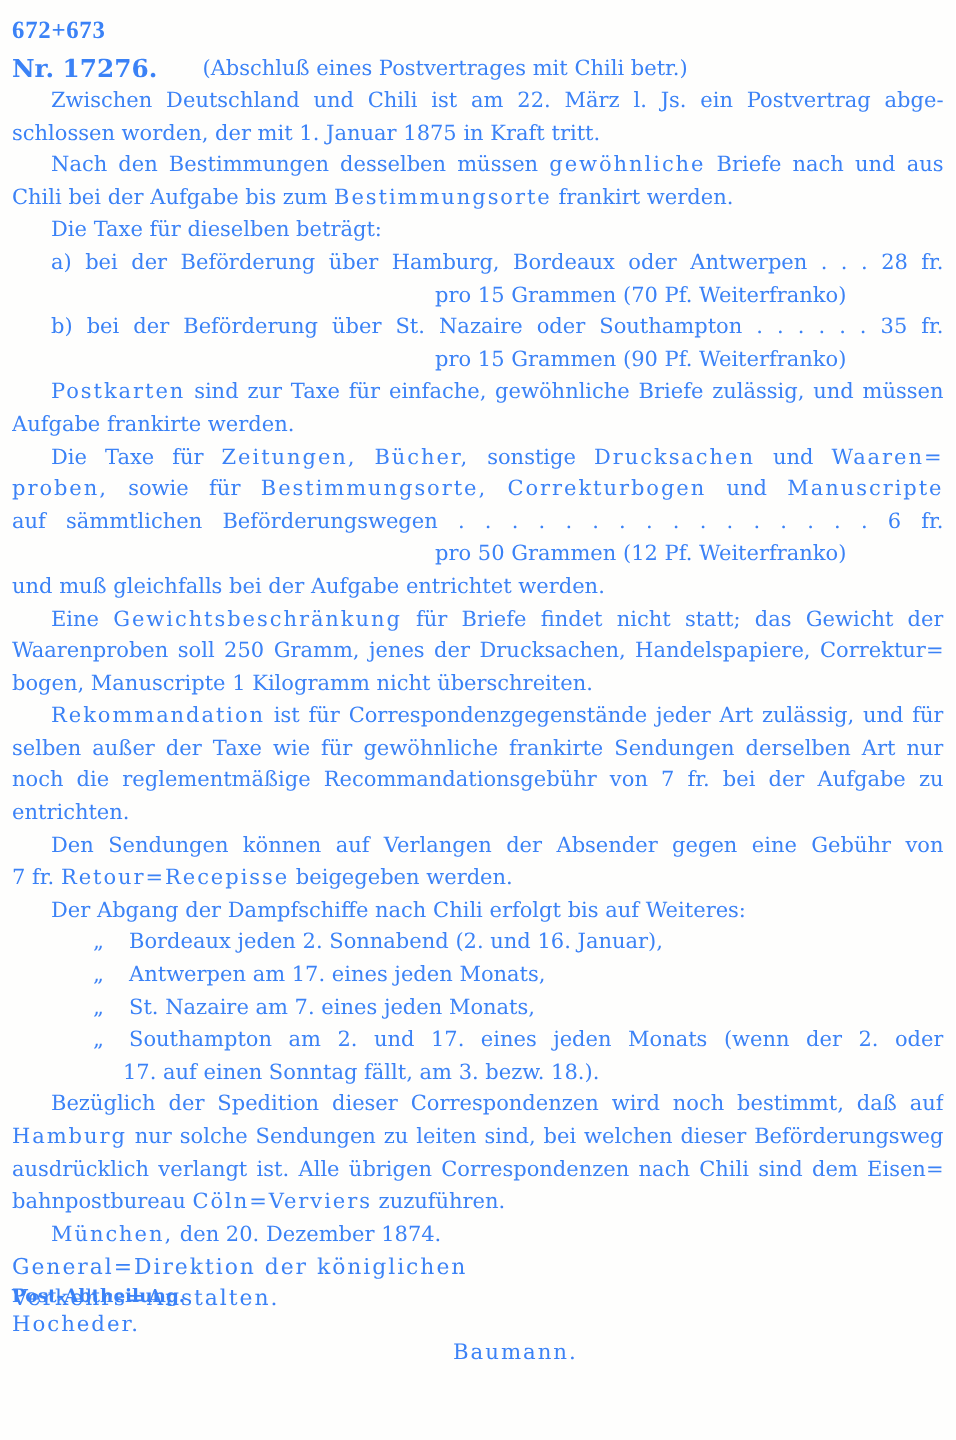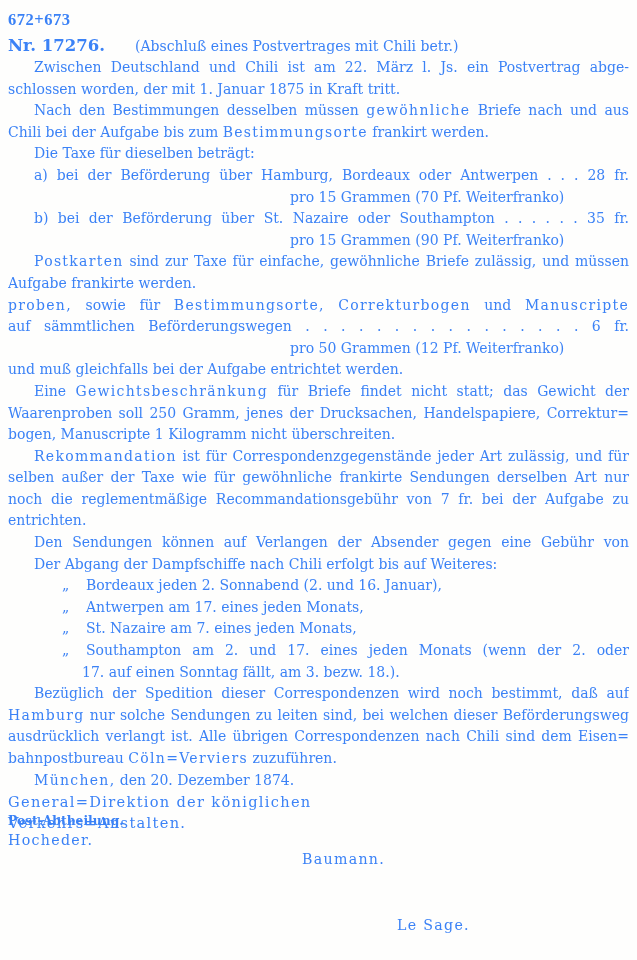--- a/index.html
+++ b/index.html
@@ -55,32 +55,34 @@
     <div class="ln"><span>schlossen worden, der mit 1. Januar 1875 in Kraft tritt.</span></div>
     <div class="ln j ind"><span>Nach den Bestimmungen desselben müssen </span><span class="sp">gewöhnliche</span><span> Briefe nach und aus</span></div>
     <div class="ln"><span>Chili bei der Aufgabe bis zum </span><span class="sp">Bestimmungsorte</span><span> frankirt werden.</span></div>
     <div class="ln ind"><span>Die Taxe für dieselben beträgt:</span></div>
     <div class="ln j ind"><span>a) bei der Beförderung über Hamburg, Bordeaux oder Antwerpen . . . 28 fr.</span></div>
     <div class="ln pro"><span>pro 15 Grammen (70 Pf. Weiterfranko)</span></div>
     <div class="ln j ind"><span>b) bei der Beförderung über St. Nazaire oder Southampton . . . . . . 35 fr.</span></div>
     <div class="ln pro"><span>pro 15 Grammen (90 Pf. Weiterfranko)</span></div>
     <div class="ln j ind"><span class="sp">Postkarten</span><span> sind zur Taxe für einfache, gewöhnliche Briefe zulässig, und müssen bei der</span></div>
     <div class="ln"><span>Aufgabe frankirte werden.</span></div>
+    <div class="ln j ind"><span>Die Taxe für </span><span class="sp">Zeitungen,</span><span> </span><span class="sp">Bücher,</span><span> sonstige </span><span class="sp">Drucksachen</span><span> und </span><span class="sp">Waaren=</span></div>
     <div class="ln j"><span class="sp">proben,</span><span> sowie für </span><span class="sp">Bestimmungsorte,</span><span> </span><span class="sp">Correkturbogen</span><span> und </span><span class="sp">Manuscripte</span><span> können</span></div>
     <div class="ln j"><span>auf sämmtlichen Beförderungswegen . . . . . . . . . . . . . . . . 6 fr.</span></div>
     <div class="ln pro"><span>pro 50 Grammen (12 Pf. Weiterfranko)</span></div>
     <div class="ln"><span>und muß gleichfalls bei der Aufgabe entrichtet werden.</span></div>
     <div class="ln j ind"><span>Eine </span><span class="sp">Gewichtsbeschränkung</span><span> für Briefe findet nicht statt; das Gewicht der</span></div>
     <div class="ln j"><span>Waarenproben soll 250 Gramm, jenes der Drucksachen, Handelspapiere, Correktur=</span></div>
     <div class="ln"><span>bogen, Manuscripte 1 Kilogramm nicht überschreiten.</span></div>
     <div class="ln j ind"><span class="sp">Rekommandation</span><span> ist für Correspondenzgegenstände jeder Art zulässig, und für die=</span></div>
     <div class="ln j"><span>selben außer der Taxe wie für gewöhnliche frankirte Sendungen derselben Art nur</span></div>
     <div class="ln j"><span>noch die reglementmäßige Recommandationsgebühr von 7 fr. bei der Aufgabe zu</span></div>
     <div class="ln"><span>entrichten.</span></div>
     <div class="ln j ind"><span>Den Sendungen können auf Verlangen der Absender gegen eine Gebühr von</span></div>
+    <div class="ln"><span>7 fr. </span><span class="sp">Retour=Recepisse</span><span> beigegeben werden.</span></div>
     <div class="ln ind"><span>Der Abgang der Dampfschiffe nach Chili erfolgt bis auf Weiteres:</span></div>
     <div class="ln list"><span class="mk">„</span><span>Bordeaux jeden 2. Sonnabend (2. und 16. Januar),</span></div>
     <div class="ln list"><span class="mk">„</span><span>Antwerpen am 17. eines jeden Monats,</span></div>
     <div class="ln list"><span class="mk">„</span><span>St. Nazaire am 7. eines jeden Monats,</span></div>
     <div class="ln list j"><span class="mk">„</span><span>Southampton am 2. und 17. eines jeden Monats (wenn der 2. oder</span></div>
     <div class="ln cont"><span>17. auf einen Sonntag fällt, am 3. bezw. 18.).</span></div>
     <div class="ln j ind"><span>Bezüglich der Spedition dieser Correspondenzen wird noch bestimmt, daß auf</span></div>
     <div class="ln j"><span class="sp">Hamburg</span><span> nur solche Sendungen zu leiten sind, bei welchen dieser Beförderungsweg</span></div>
     <div class="ln j"><span>ausdrücklich verlangt ist. Alle übrigen Correspondenzen nach Chili sind dem Eisen=</span></div>
     <div class="ln"><span>bahnpostbureau </span><span class="sp">Cöln=Verviers</span><span> zuzuführen.</span></div>

